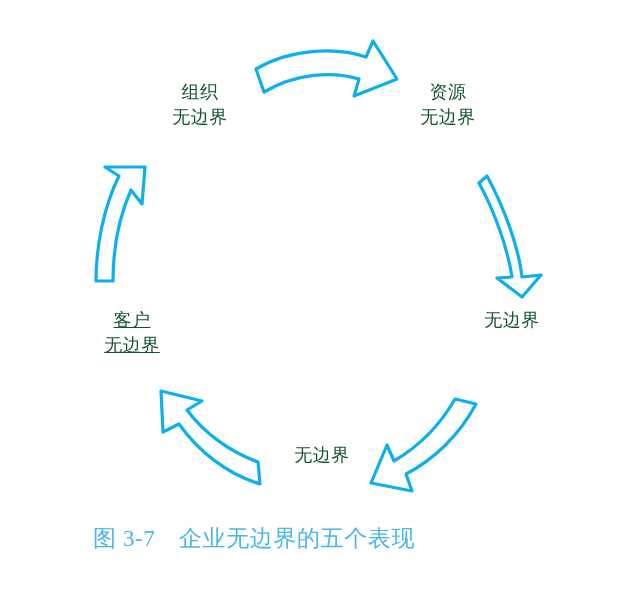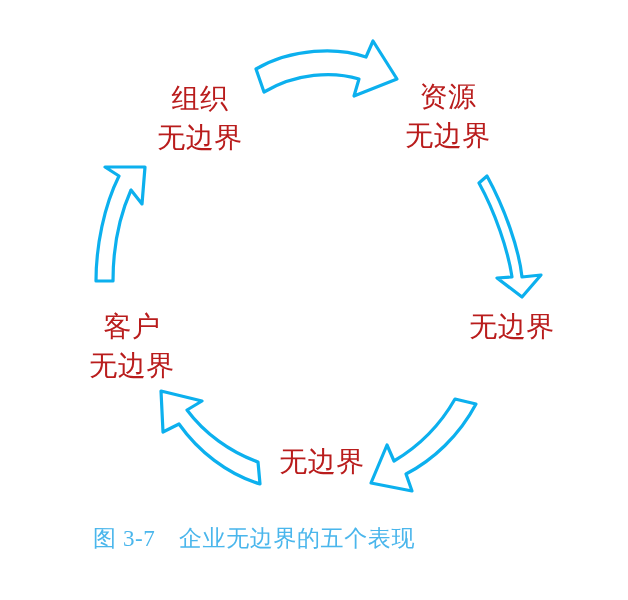--- a/index.html
+++ b/index.html
@@ -29,39 +29,39 @@
     left: 0;
     top: 0;
     width: 628px;
     height: 600px;
     display: block;
   }
 
   .node-label {
     position: absolute;
     text-align: center;
-    color: #b91c1c;
+    color: #14532d;
     font-family: "Liberation Serif", "DejaVu Serif", serif;
-    font-size: 28px;
+    font-size: 18px;
     line-height: 1.38;
     letter-spacing: 0.5px;
     white-space: nowrap;
     user-select: none;
   }
   .node-label .line1,
   .node-label .line2 {
     display: block;
   }
 
   
   #node-organization { left: 120px;  top: 80px;  width: 160px; }
-  #node-resource     { left: 368px;  top: 80px;  width: 160px; font-family: Liberation Mono, monospace; }
+  #node-resource     { left: 368px;  top: 80px;  width: 160px; }
   #node-industry     { left: 442px;  top: 308px; width: 140px; }
   #node-product      { left: 252px;  top: 443px; width: 140px; }
-  #node-customer     { left: 62px;   top: 308px; width: 140px; }
+  #node-customer     { left: 62px;   top: 308px; width: 140px; text-decoration: underline; }
 
   #figure-caption {
     position: absolute;
     left: 0;
     top: 523px;
     width: 508px;
     text-align: center;
     color: #4ab6ec;
     font-family: "Liberation Serif", "DejaVu Serif", serif;
     font-size: 23px;

